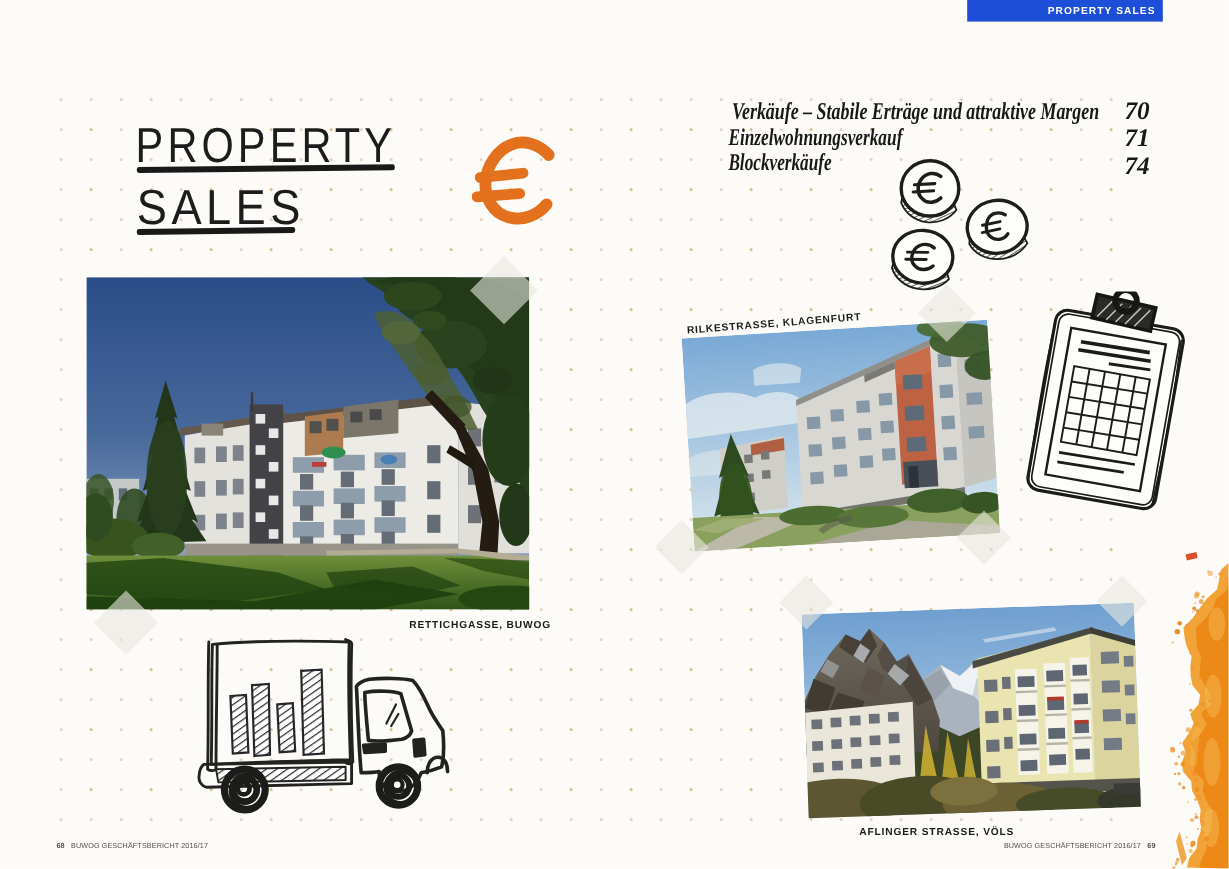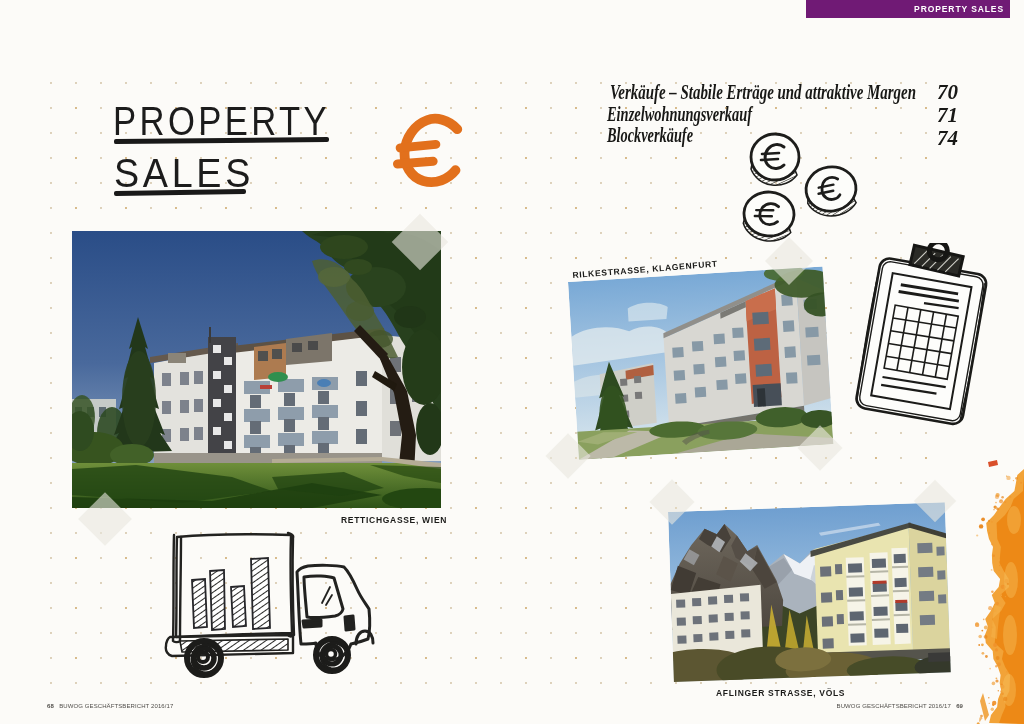--- a/index.html
+++ b/index.html
@@ -1,19 +1,19 @@
 <!DOCTYPE html>
 <html><head>
 <meta charset="utf-8">
 <style>
   html,body{margin:0;padding:0;}
   #page{position:relative;width:1024px;height:724px;background:#fcfbf8;overflow:hidden;
         font-family:"Liberation Sans",sans-serif;}
   .abs{position:absolute;}
-  .headerbar{left:806px;top:0;width:204px;height:18px;background:#701a75;color:#fff;
+  .headerbar{left:806px;top:0;width:163px;height:18px;background:#1d4ed8;color:#fff;
     font-size:8.5px;font-weight:bold;letter-spacing:0.9px;text-align:right;line-height:19px;
     padding-right:6px;box-sizing:border-box;}
   .title{color:#1c1c1c;font-weight:normal;letter-spacing:4px;font-size:41px;}
   .caption{color:#1b1b19;font-size:8.5px;font-weight:600;letter-spacing:0.7px;}
   .footer{color:#504e4a;font-size:6px;letter-spacing:0.1px;}
   .tape{background:rgba(233,231,224,0.6);z-index:5;}
 </style>
 </head>
 <body>
 <div id="page">
@@ -205,21 +205,21 @@
 
     <polygon points="200,232 310,230 369,238 369,232 310,226 200,228" fill="#b5ac96"></polygon>
 
     <polygon points="0,238 64,234 160,246 200,260 110,272 0,264" fill="#204412" opacity="0.8"></polygon>
     <polygon points="0,266 140,270 240,252 310,264 240,277 0,277" fill="#1c3d0e" opacity="0.85"></polygon>
     <polygon points="200,246 272,241 312,257 270,265 206,258" fill="#1e4010" opacity="0.7"></polygon>
     <polygon points="298,234 369,236 369,252 332,245" fill="#25470f" opacity="0.7"></polygon>
     <ellipse cx="352" cy="268" rx="42" ry="11" fill="#234711"></ellipse>
   </svg>
 
-  <div class="abs caption" style="left:341px;top:515px;">RETTICHGASSE, WIEN</div>
+  <div class="abs caption" style="left:341px;top:515px;">RETTICHGASSE, BUWOG</div>
 
   <svg class="abs" style="left:160px;top:525px;" width="240" height="165" viewBox="0 0 240 165">
     <defs>
       <pattern id="hatch" width="5" height="5" patternTransform="rotate(55)" patternUnits="userSpaceOnUse">
         <rect width="5" height="5" fill="#fff"></rect>
         <line x1="0" y1="0" x2="0" y2="5" stroke="#2a2a28" stroke-width="2"></line>
       </pattern>
     </defs>
     <g fill="none" stroke="#222220" stroke-width="2.4" stroke-linecap="round" stroke-linejoin="round">
 

